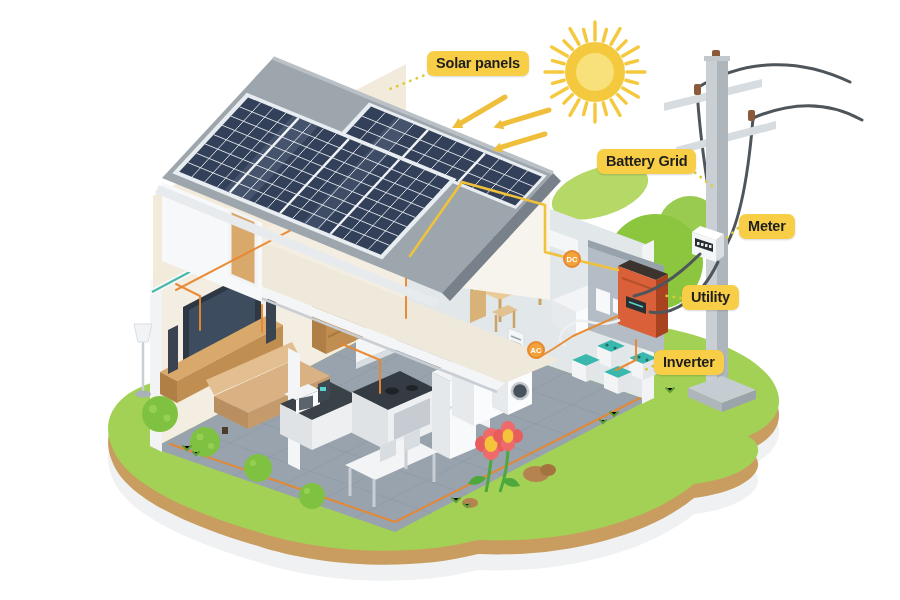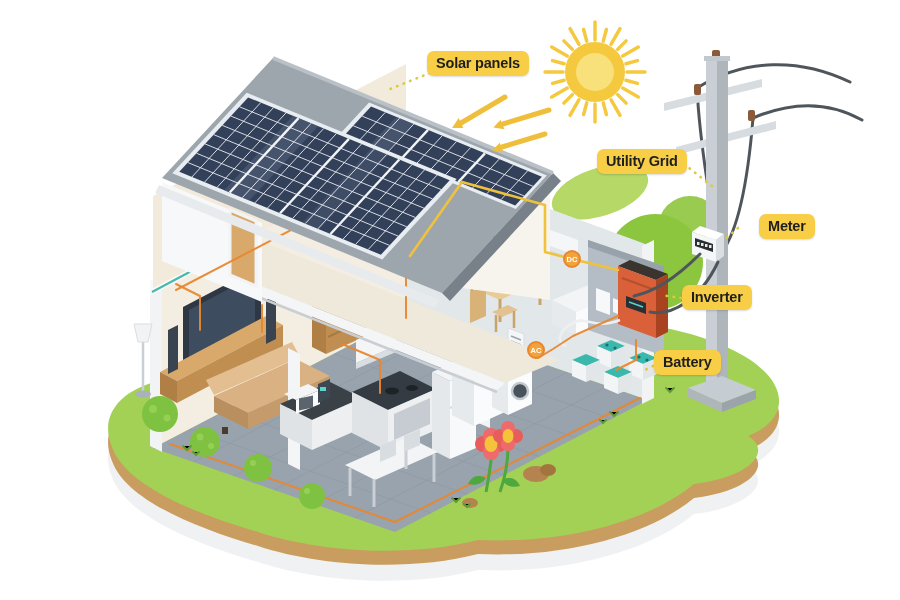--- a/index.html
+++ b/index.html
@@ -406,19 +406,19 @@
   <g>
     <path class="leader" d="M430 73 L390 89"></path>
     <path class="leader" d="M684 164 L712 186"></path>
     <path class="leader" d="M738 228 L723 241"></path>
     <path class="leader" d="M681 298 L661 295"></path>
     <path class="leader" d="M653 366 L643 371"></path>
   </g>
 </svg>
 
   <div class="callout" style="left:427px;top:51px">Solar panels</div>
-  <div class="callout" style="left:597px;top:149px">Utility Grid</div>
-  <div class="callout" style="left:759px;top:214px">Meter</div>
-  <div class="callout" style="left:682px;top:285px">Inverter</div>
-  <div class="callout" style="left:654px;top:350px">Battery</div>
+  <div class="callout" style="left:597px;top:149px">Battery Grid</div>
+  <div class="callout" style="left:739px;top:214px">Meter</div>
+  <div class="callout" style="left:682px;top:285px">Utility</div>
+  <div class="callout" style="left:654px;top:350px">Inverter</div>
   <div class="badge" style="left:563px;top:250px">DC</div>
   <div class="badge" style="left:527px;top:341px">AC</div>
 </div>
 
 </body></html>

